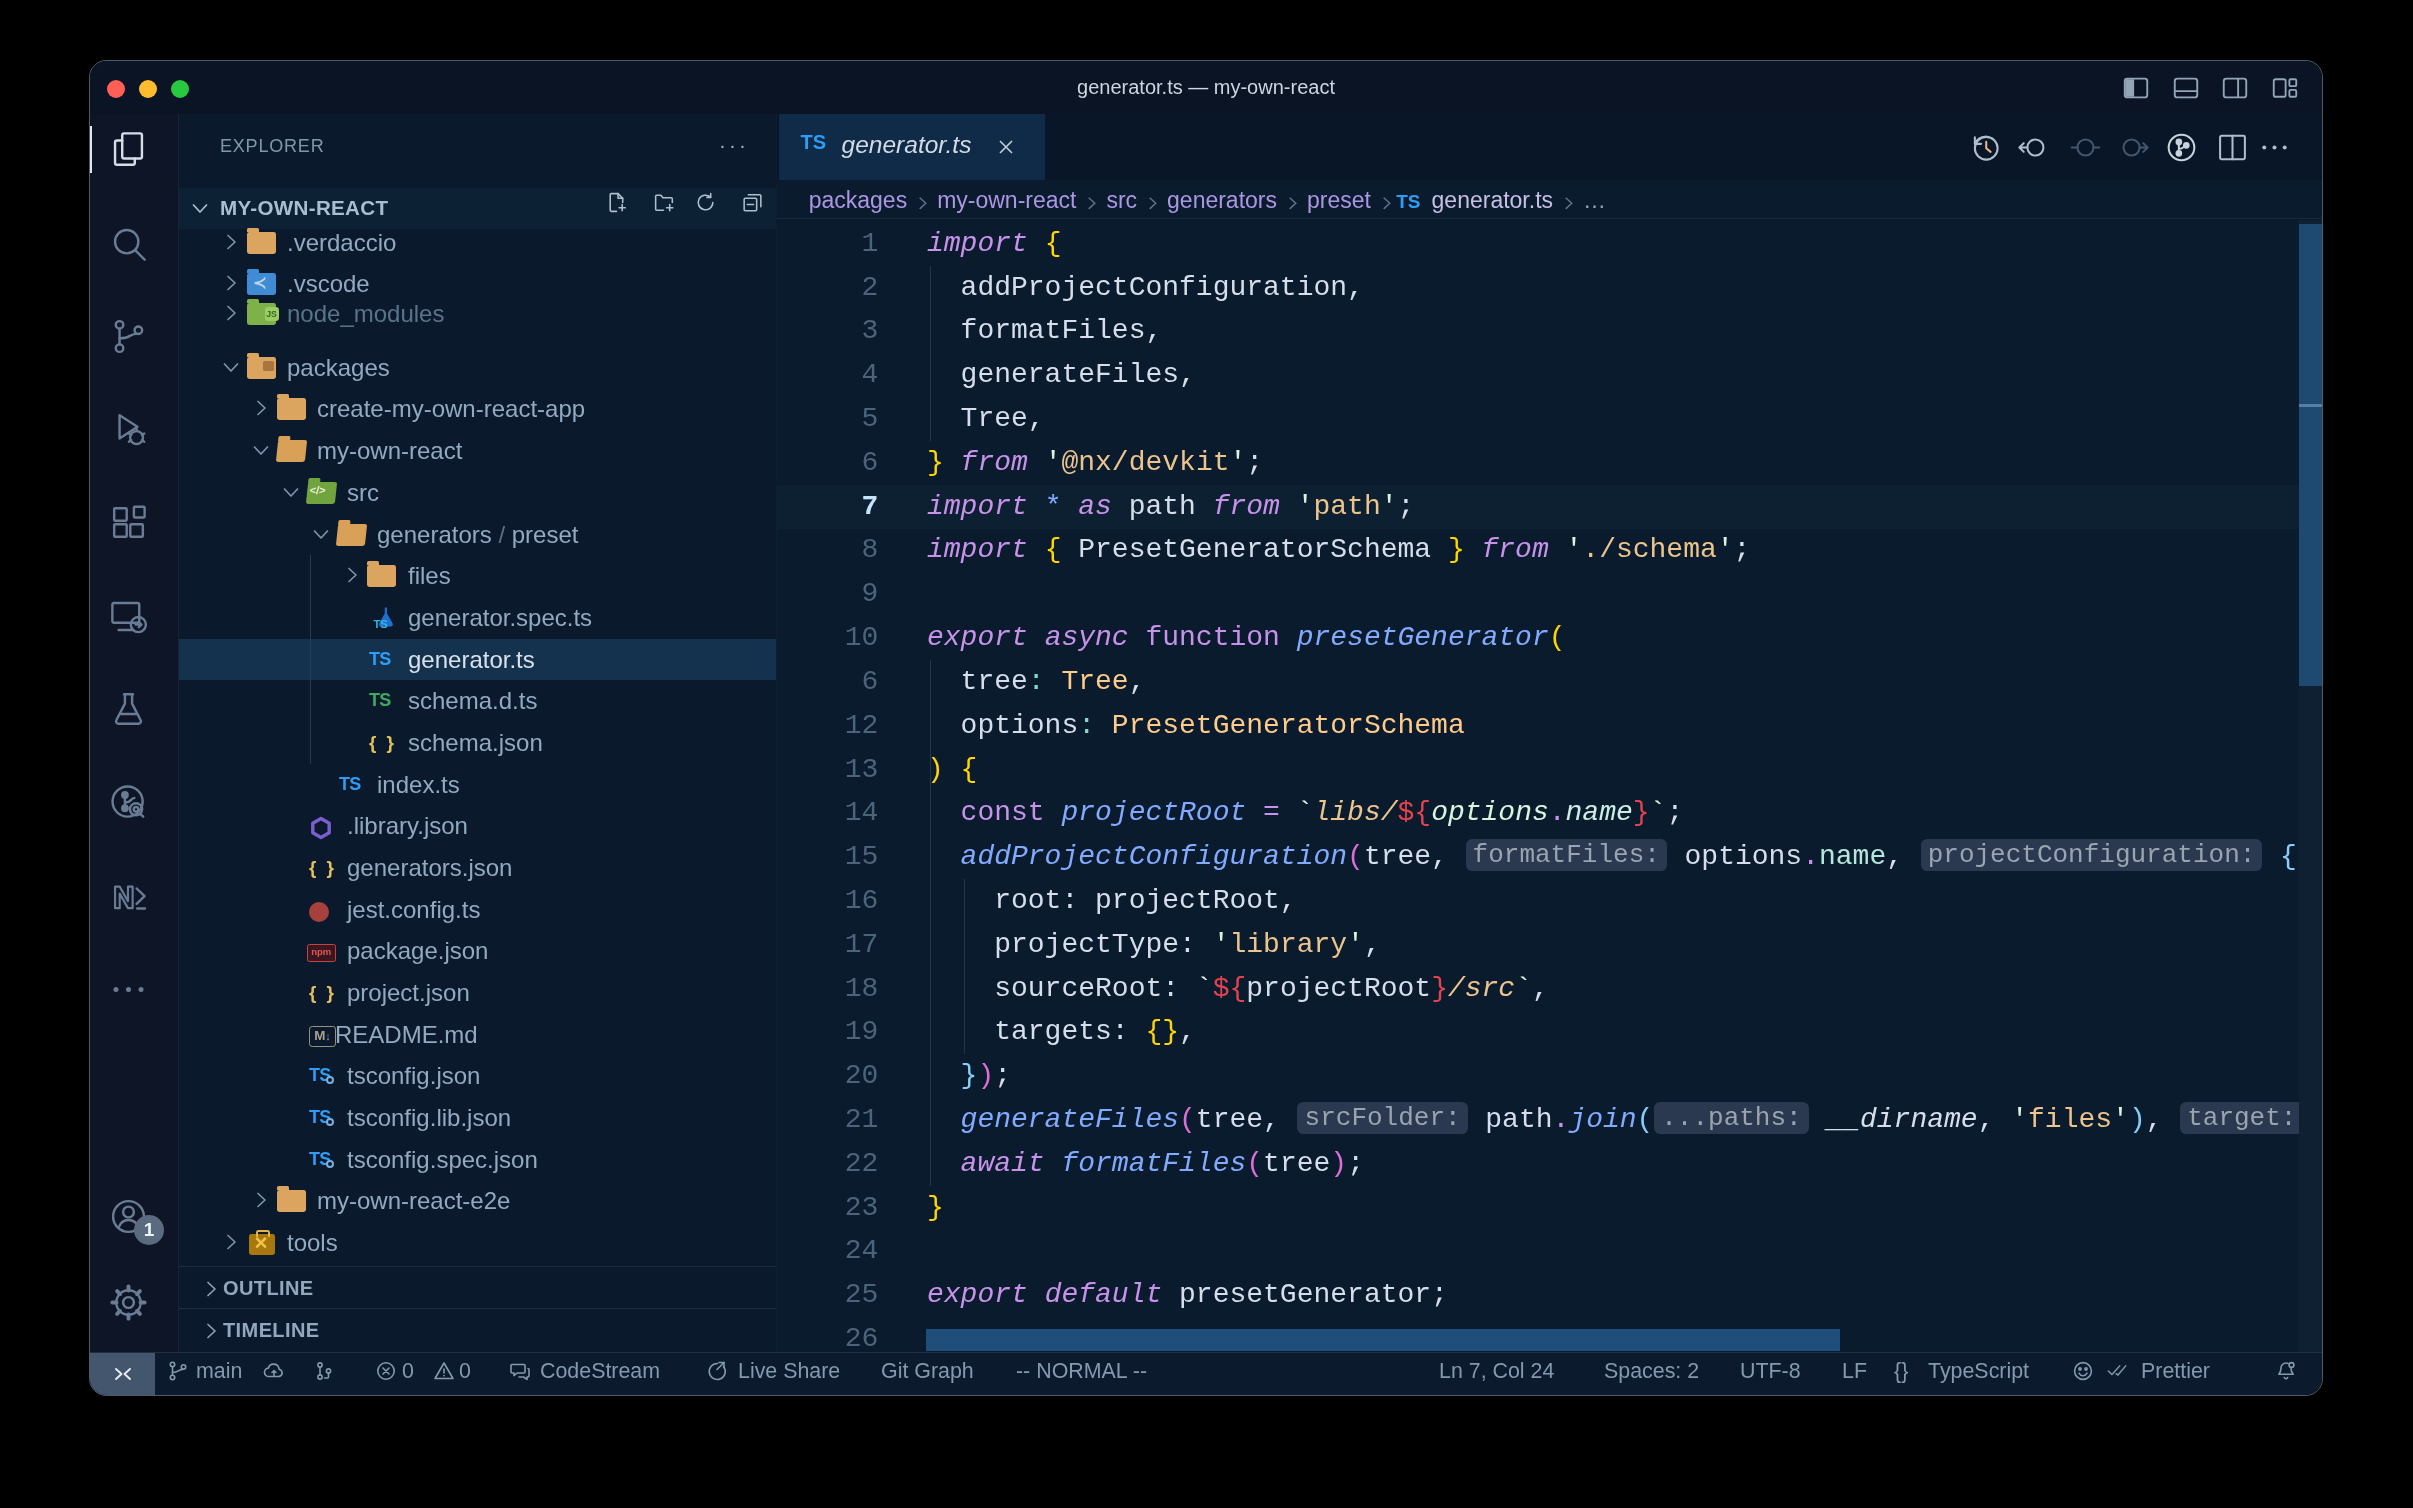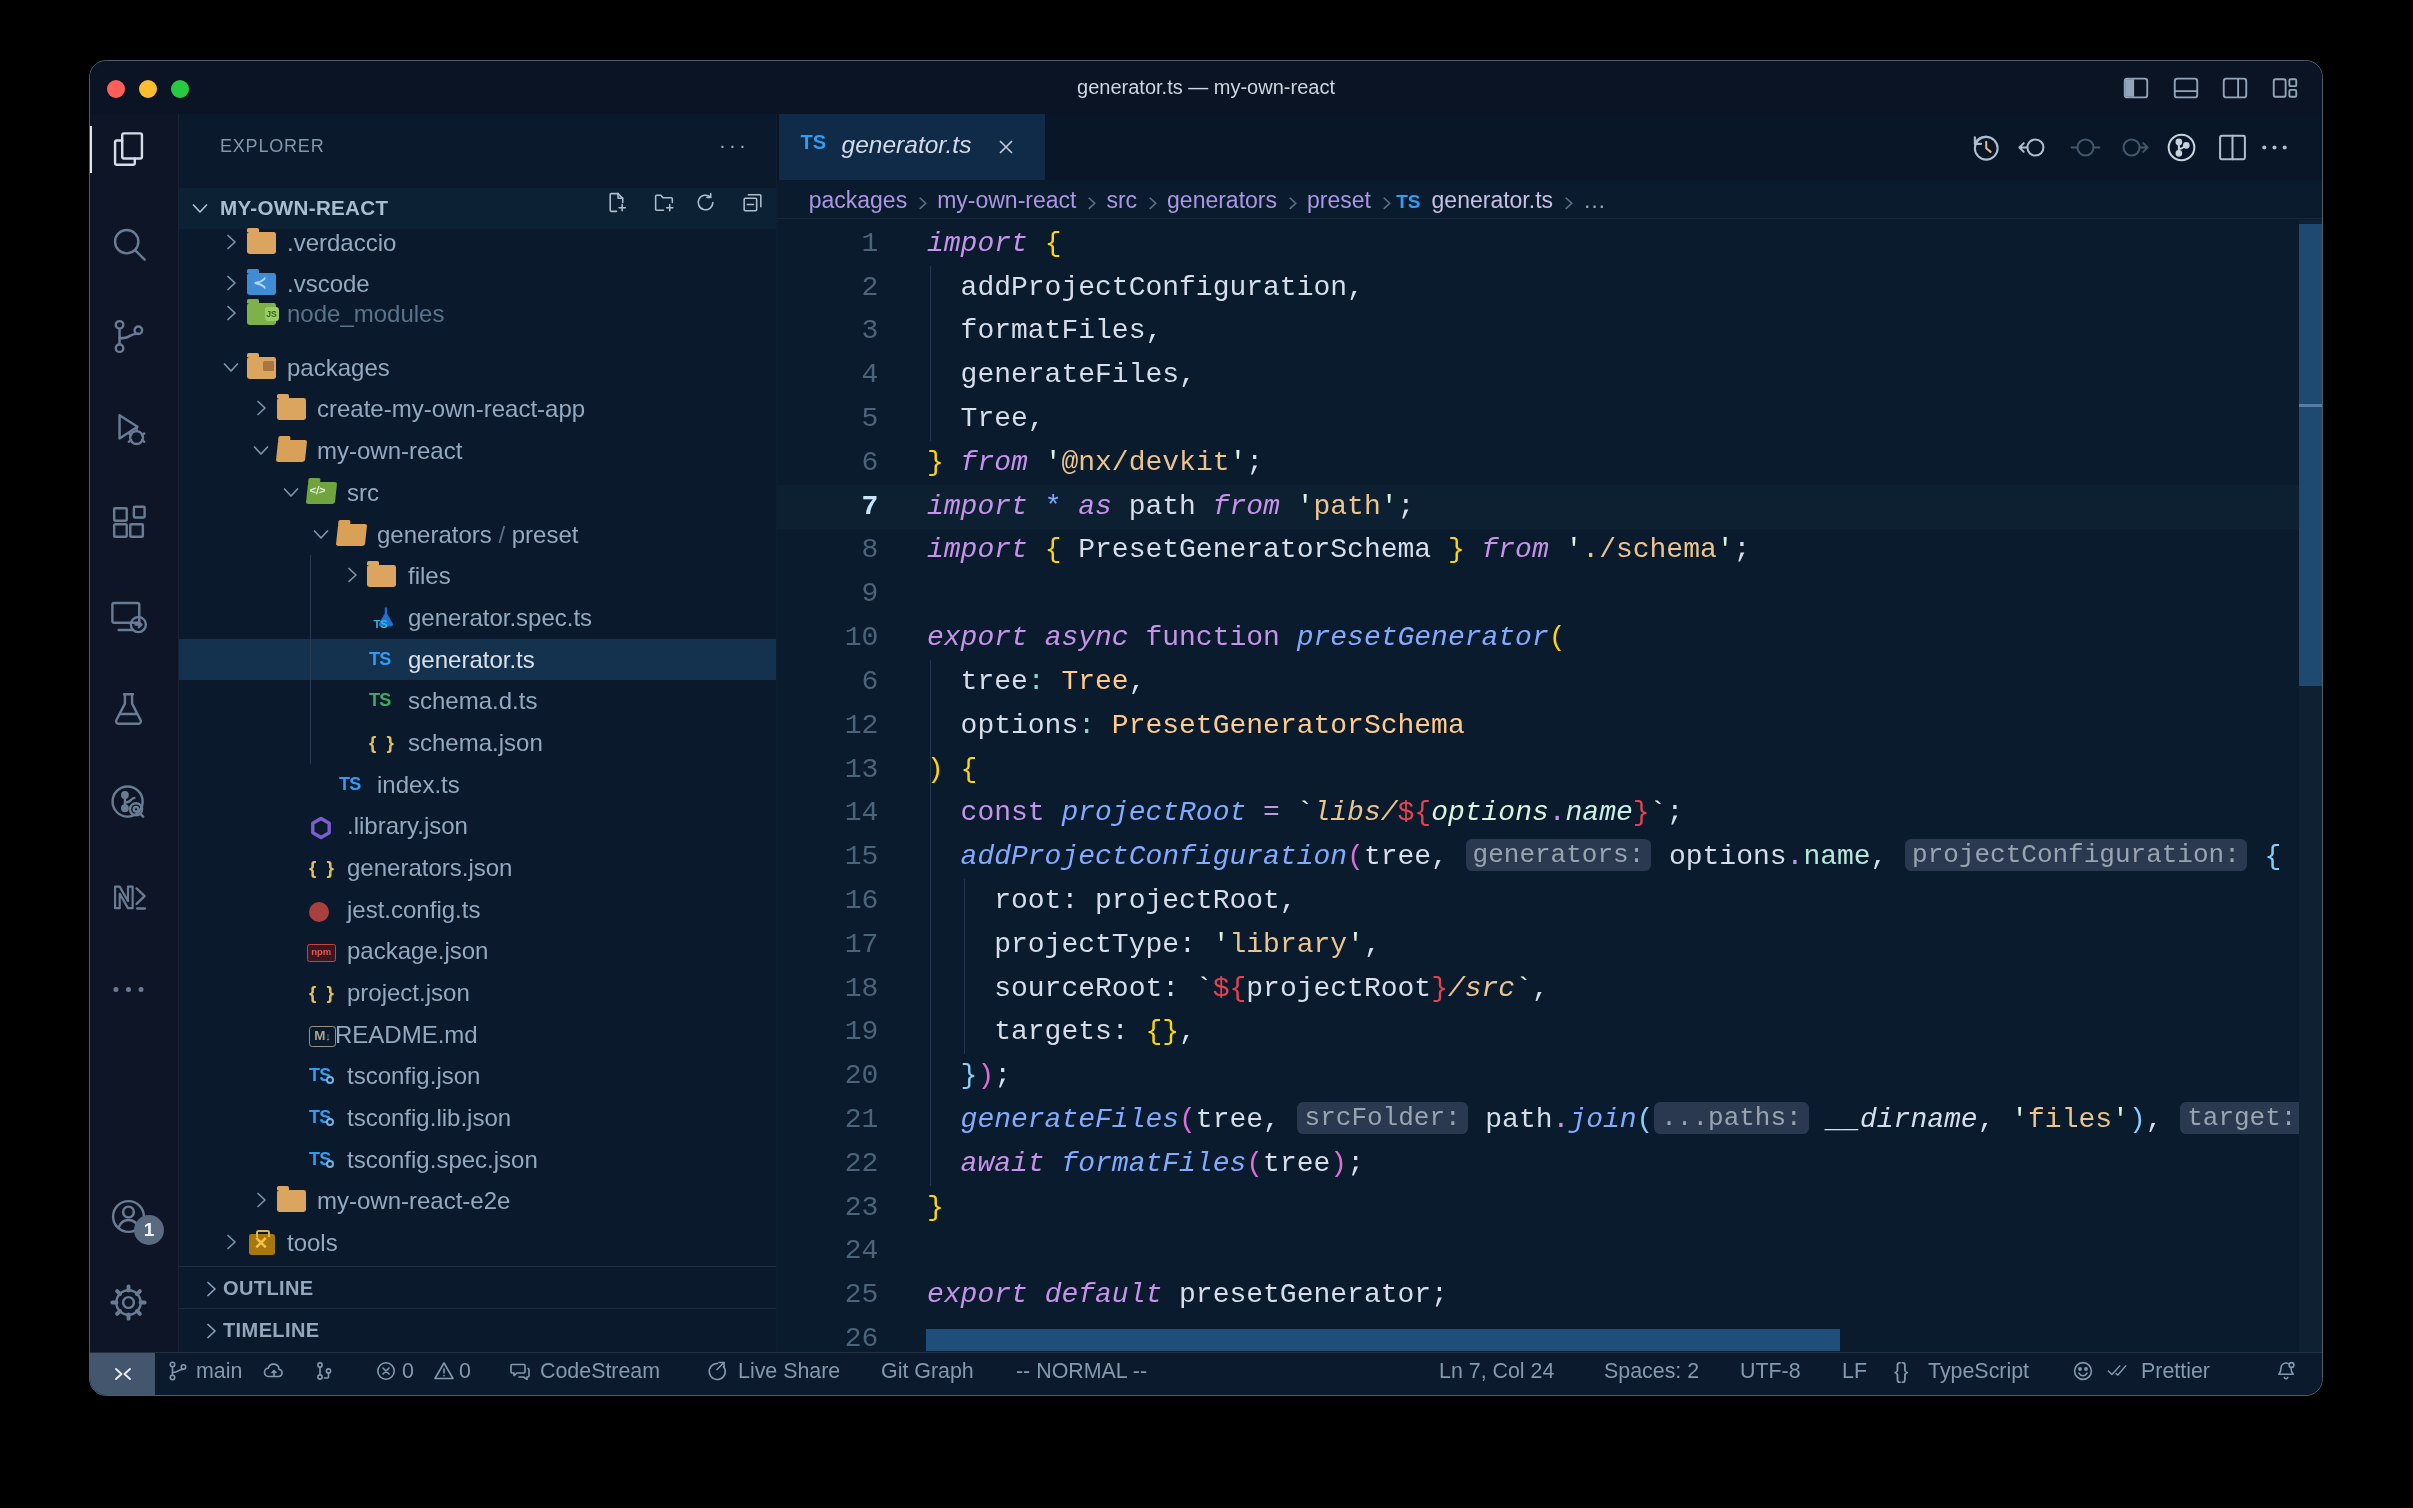--- a/index.html
+++ b/index.html
@@ -451,21 +451,21 @@
 <div class="cl" style="top:396px"><i class="k">export </i><i class="k">async </i><i class="kk">function </i><i class="f">presetGenerator</i><i class="g1">(</i></div>
 <div class="ln" style="top:440px">6</div>
 <div class="cl" style="top:440px"><i class="w">  tree</i><i class="c">:</i><i class="w"> </i><i class="t">Tree</i><i class="w">,</i></div>
 <div class="ln" style="top:484px">12</div>
 <div class="cl" style="top:484px"><i class="w">  options</i><i class="c">:</i><i class="w"> </i><i class="t">PresetGeneratorSchema</i></div>
 <div class="ln" style="top:528px">13</div>
 <div class="cl" style="top:528px"><i class="g1">) {</i></div>
 <div class="ln" style="top:571px">14</div>
 <div class="cl" style="top:571px"><i class="w">  </i><i class="kk">const </i><i class="f">projectRoot </i><i class="kk">= </i><i class="q">`</i><i class="si">libs/</i><i class="r">${</i><i class="p">options</i><i class="d">.</i><i class="ppi">name</i><i class="r">}</i><i class="q">`</i><i class="w">;</i></div>
 <div class="ln" style="top:615px">15</div>
-<div class="cl" style="top:615px"><i class="w">  </i><i class="f">addProjectConfiguration</i><i class="g2">(</i><i class="w">tree, </i><i class="hint">generators:</i><i class="w"> options</i><i class="d">.</i><i class="pp">name</i><i class="w">, </i><i class="hint">projectConfiguration:</i><i class="w"> </i><i class="g3">{</i></div>
+<div class="cl" style="top:615px"><i class="w">  </i><i class="f">addProjectConfiguration</i><i class="g2">(</i><i class="w">tree, </i><i class="hint">formatFiles:</i><i class="w"> options</i><i class="d">.</i><i class="pp">name</i><i class="w">, </i><i class="hint">projectConfiguration:</i><i class="w"> </i><i class="g3">{</i></div>
 <div class="ln" style="top:659px">16</div>
 <div class="cl" style="top:659px"><i class="w">    root:</i><i class="w"> projectRoot,</i></div>
 <div class="ln" style="top:703px">17</div>
 <div class="cl" style="top:703px"><i class="w">    projectType:</i><i class="w"> </i><i class="q">'</i><i class="s">library</i><i class="q">'</i><i class="w">,</i></div>
 <div class="ln" style="top:747px">18</div>
 <div class="cl" style="top:747px"><i class="w">    sourceRoot:</i><i class="w"> </i><i class="q">`</i><i class="r">${</i><i class="w">projectRoot</i><i class="r">}</i><i class="si">/src</i><i class="q">`</i><i class="w">,</i></div>
 <div class="ln" style="top:790px">19</div>
 <div class="cl" style="top:790px"><i class="w">    targets:</i><i class="w"> </i><i class="g1">{}</i><i class="w">,</i></div>
 <div class="ln" style="top:834px">20</div>
 <div class="cl" style="top:834px"><i class="w">  </i><i class="g3">}</i><i class="g2">)</i><i class="w">;</i></div>

